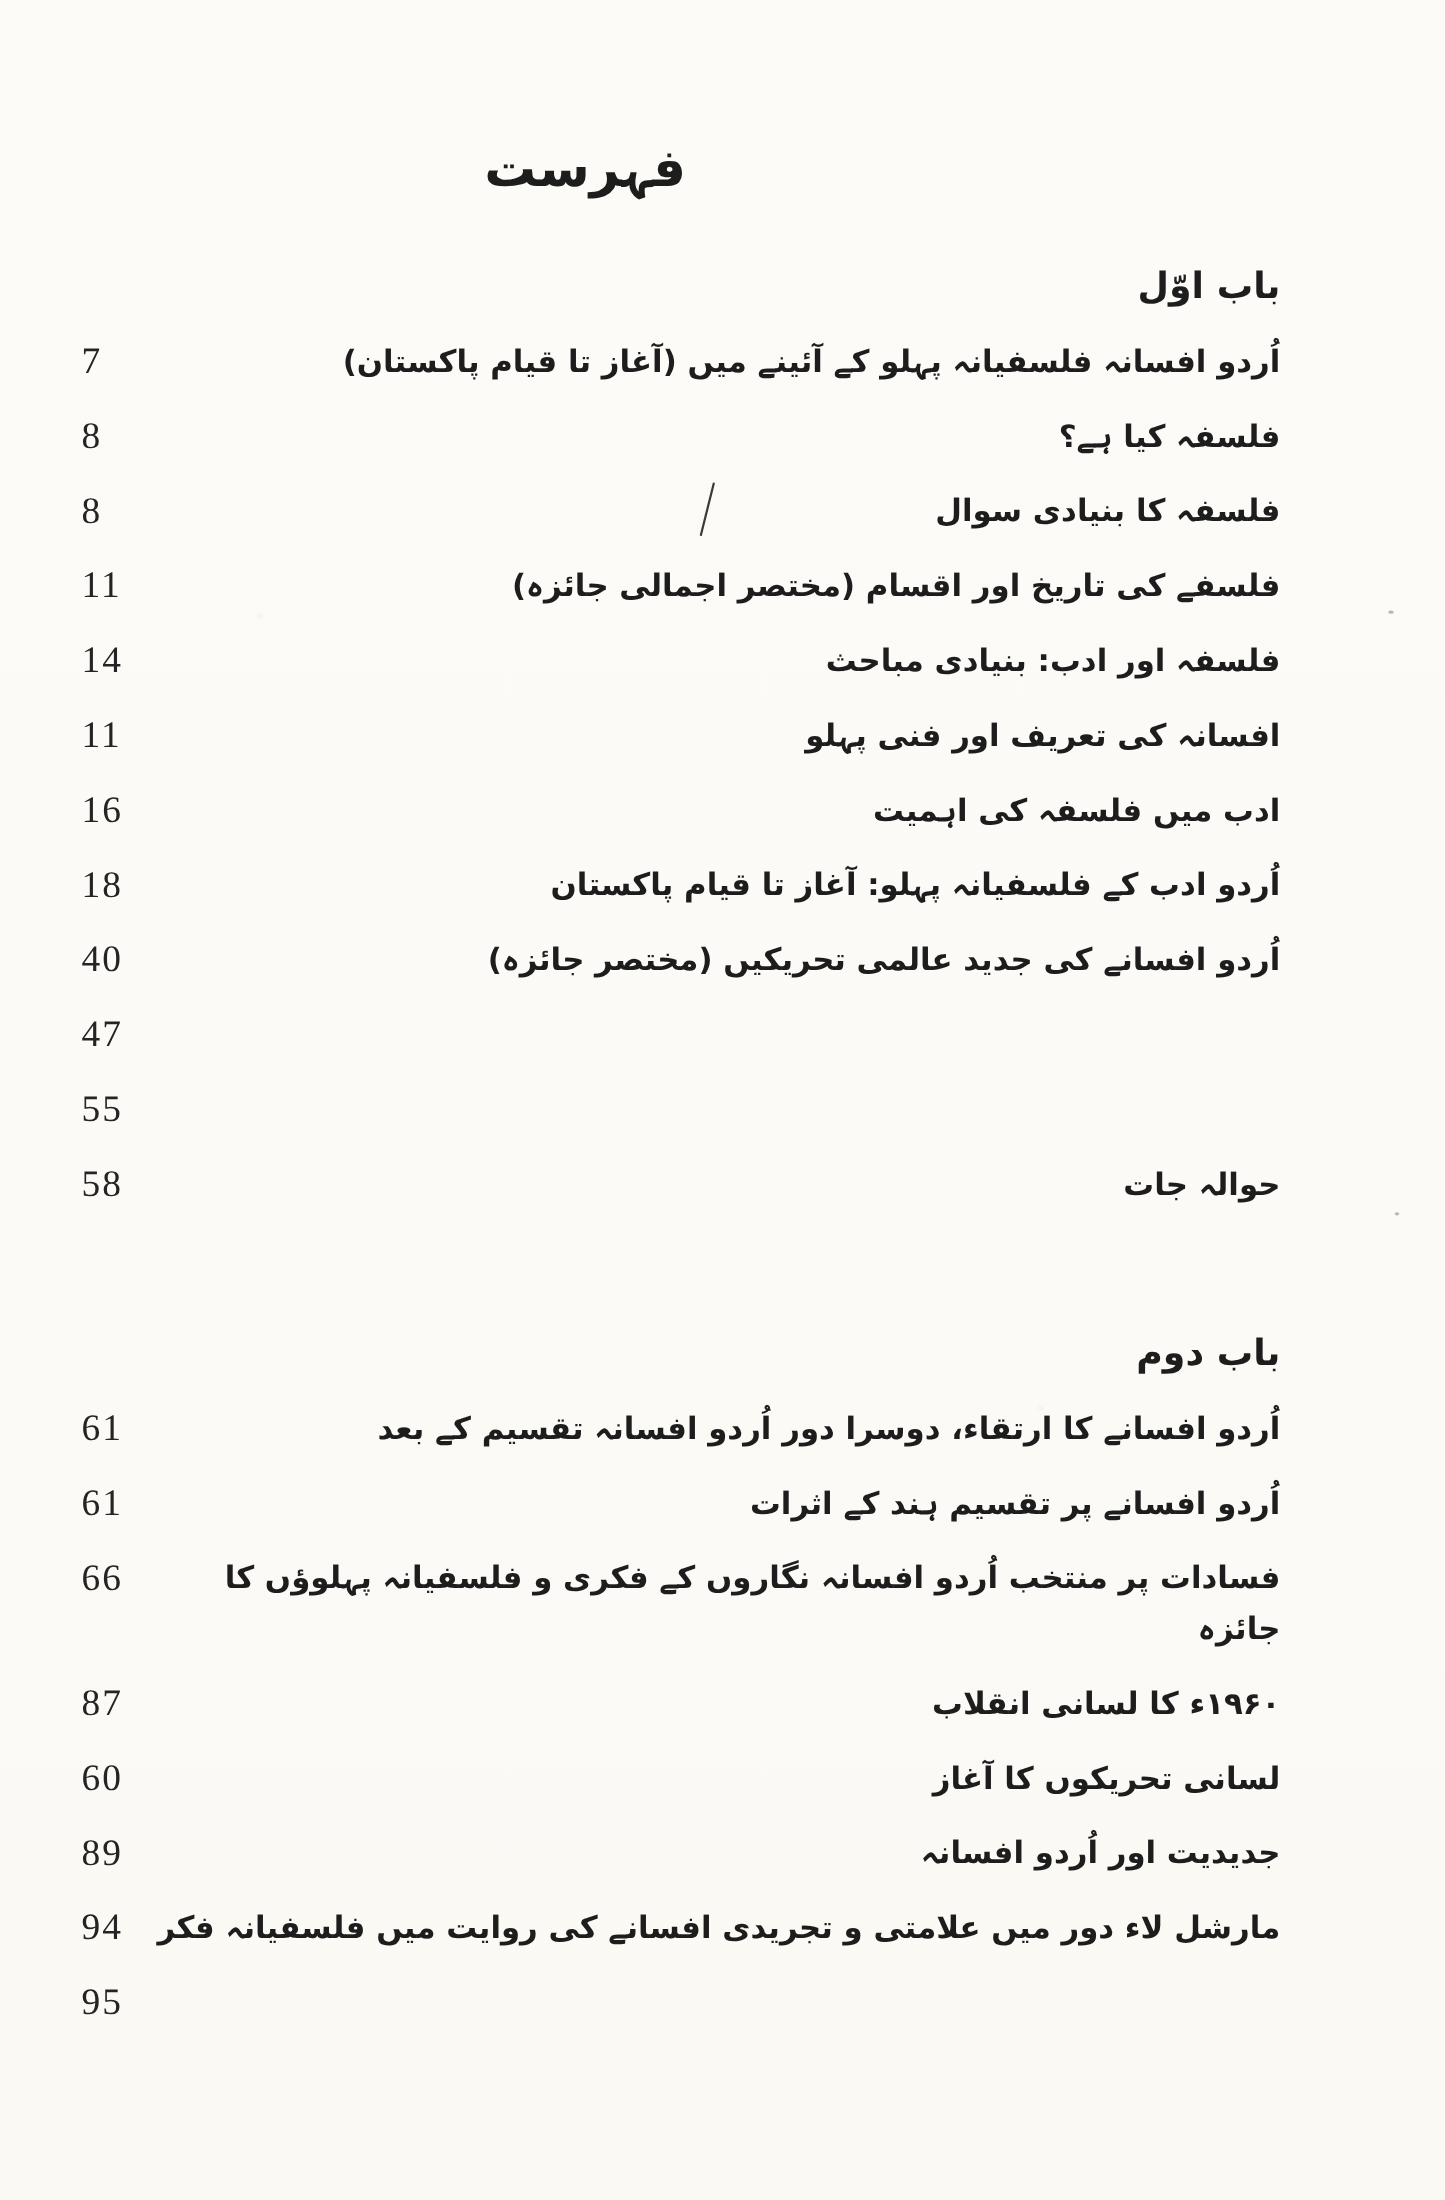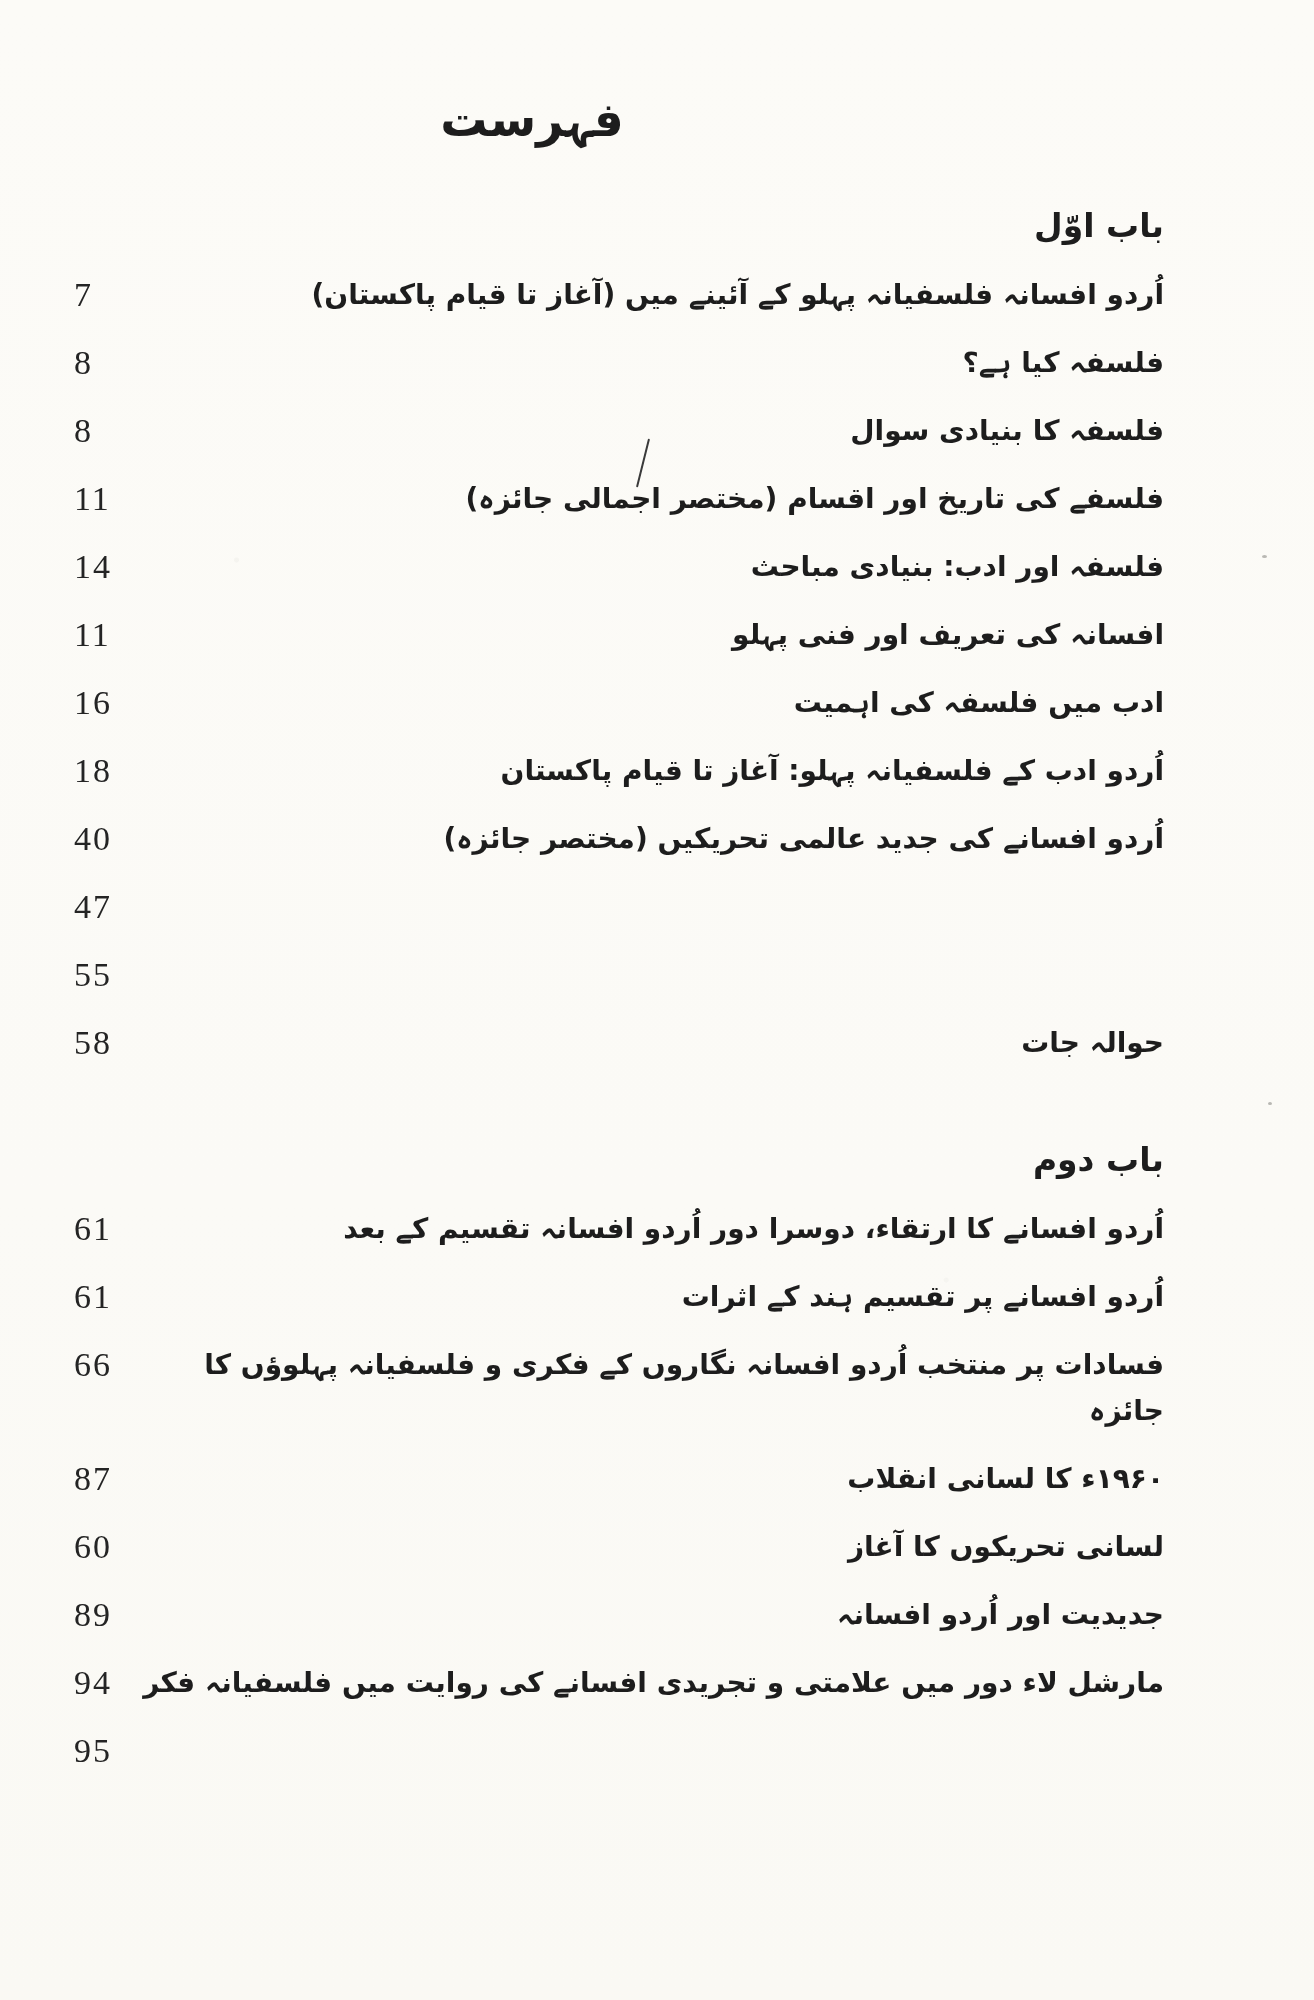--- a/index.html
+++ b/index.html
@@ -11,21 +11,21 @@
     position: relative;
     width: 1314px;
     height: 2000px;
     margin: 0 auto;
     box-sizing: border-box;
     background:
       radial-gradient(circle at 18% 28%, rgba(120,120,110,0.05) 0 2px, transparent 3px),
       radial-gradient(circle at 72% 64%, rgba(120,120,110,0.04) 0 2px, transparent 3px),
       linear-gradient(180deg, #fcfbf7 0%, #fbfaf6 60%, #faf9f4 100%);
     color: #1d1d1d;
-    padding-top: 80px;
+    padding-top: 114px;
     overflow: hidden;
     font-family: "DejaVu Sans", "Liberation Sans", sans-serif;
   }
   .urdu {
     direction: rtl;
     unicode-bidi: embed;
     font-family: "DejaVu Sans", "Liberation Sans", sans-serif;
   }
   .fehrist-title {
     width: fit-content;
@@ -37,21 +37,21 @@
     letter-spacing: 1px;
   }
   .chapter-heading {
     text-align: right;
     padding-right: 150px;
     font-size: 33px;
     font-weight: bold;
     line-height: 44px;
   }
   .chapter-1 { margin-top: 44px; }
-  .chapter-2 { margin-top: 72px; }
+  .chapter-2 { margin-top: 108px; }
   .rows { margin-top: 24px; }
   .row {
     display: flex;
     align-items: flex-start;
     margin-bottom: 22px;
     box-sizing: border-box;
     padding-right: 150px;
   }
   .pg {
     flex: none;

